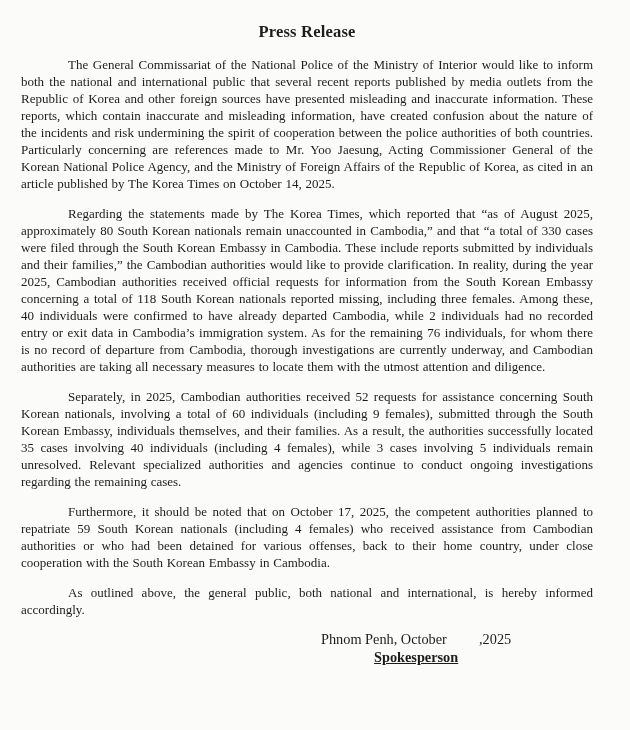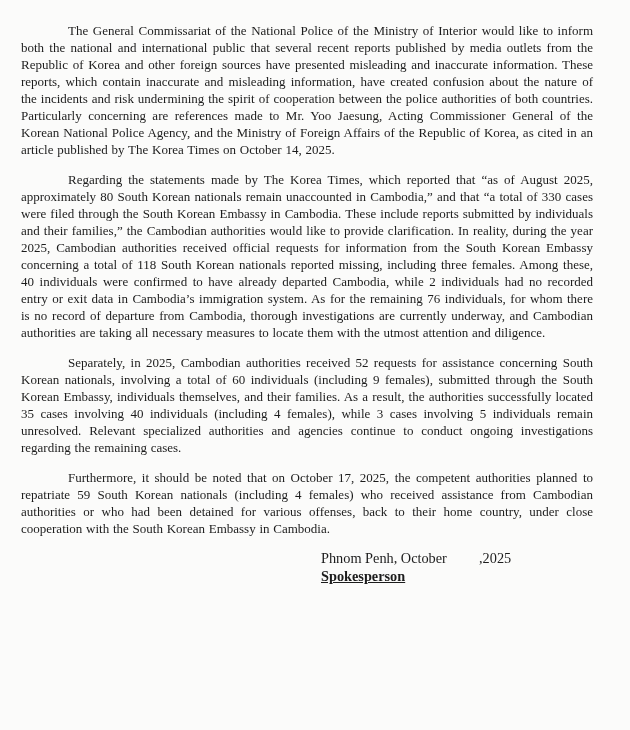--- a/index.html
+++ b/index.html
@@ -33,41 +33,43 @@
     line-height: 17px;
     text-align: justify;
     text-indent: 47px;
     margin: 0 0 13px 0;
     word-spacing: 0.5px;
   }
   .signature {
     width: fit-content;
     margin-left: 300px;
     margin-top: 1px;
-    text-align: left;
+    text-align: center;
     font-size: 14.3px;
     line-height: 17.5px;
   }
   .signature .place-date {
     white-space: pre;
   }
   .signature .signer {
     font-weight: bold;
     text-decoration: underline;
   }
 </style>
 </head>
 <body>
 
 <div class="page">
+  <h1 class="doc-title">Press Release</h1>
 
   <div class="doc-body">
     <p>The General Commissariat of the National Police of the Ministry of Interior would like to inform both the national and international public that several recent reports published by media outlets from the Republic of Korea and other foreign sources have presented misleading and inaccurate information. These reports, which contain inaccurate and misleading information, have created confusion about the nature of the incidents and risk undermining the spirit of cooperation between the police authorities of both countries. Particularly concerning are references made to Mr. Yoo Jaesung, Acting Commissioner General of the Korean National Police Agency, and the Ministry of Foreign Affairs of the Republic of Korea, as cited in an article published by The Korea Times on October 14, 2025.</p>
     <p>Regarding the statements made by The Korea Times, which reported that “as of August 2025, approximately 80 South Korean nationals remain unaccounted in Cambodia,” and that “a total of 330 cases were filed through the South Korean Embassy in Cambodia. These include reports submitted by individuals and their families,” the Cambodian authorities would like to provide clarification. In reality, during the year 2025, Cambodian authorities received official requests for information from the South Korean Embassy concerning a total of 118 South Korean nationals reported missing, including three females. Among these, 40 individuals were confirmed to have already departed Cambodia, while 2 individuals had no recorded entry or exit data in Cambodia’s immigration system. As for the remaining 76 individuals, for whom there is no record of departure from Cambodia, thorough investigations are currently underway, and Cambodian authorities are taking all necessary measures to locate them with the utmost attention and diligence.</p>
     <p>Separately, in 2025, Cambodian authorities received 52 requests for assistance concerning South Korean nationals, involving a total of 60 individuals (including 9 females), submitted through the South Korean Embassy, individuals themselves, and their families. As a result, the authorities successfully located 35 cases involving 40 individuals (including 4 females), while 3 cases involving 5 individuals remain unresolved. Relevant specialized authorities and agencies continue to conduct ongoing investigations regarding the remaining cases.</p>
     <p>Furthermore, it should be noted that on October 17, 2025, the competent authorities planned to repatriate 59 South Korean nationals (including 4 females) who received assistance from Cambodian authorities or who had been detained for various offenses, back to their home country, under close cooperation with the South Korean Embassy in Cambodia.</p>
+    <p>As outlined above, the general public, both national and international, is hereby informed accordingly.</p>
   </div>
 
   <div class="signature">
     <div class="place-date">Phnom Penh, October         ,2025</div>
     <div class="signer">Spokesperson</div>
   </div>
 </div>
 
 </body></html>

